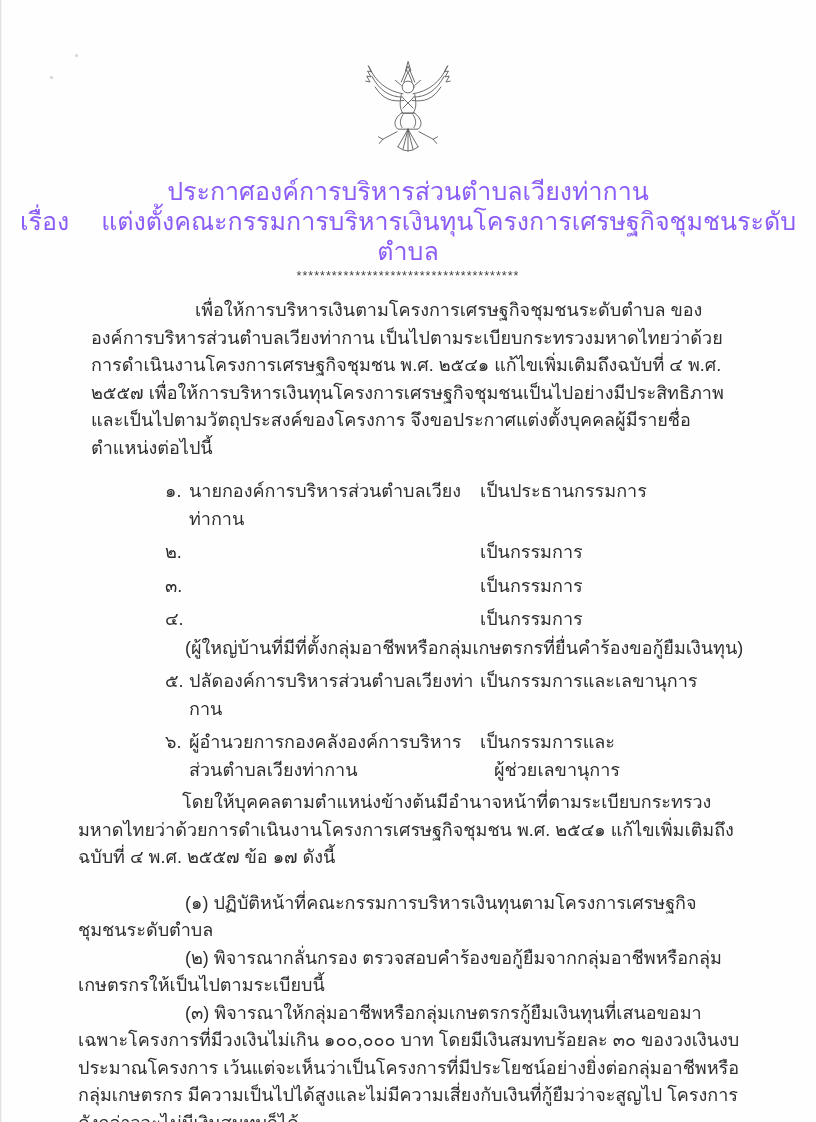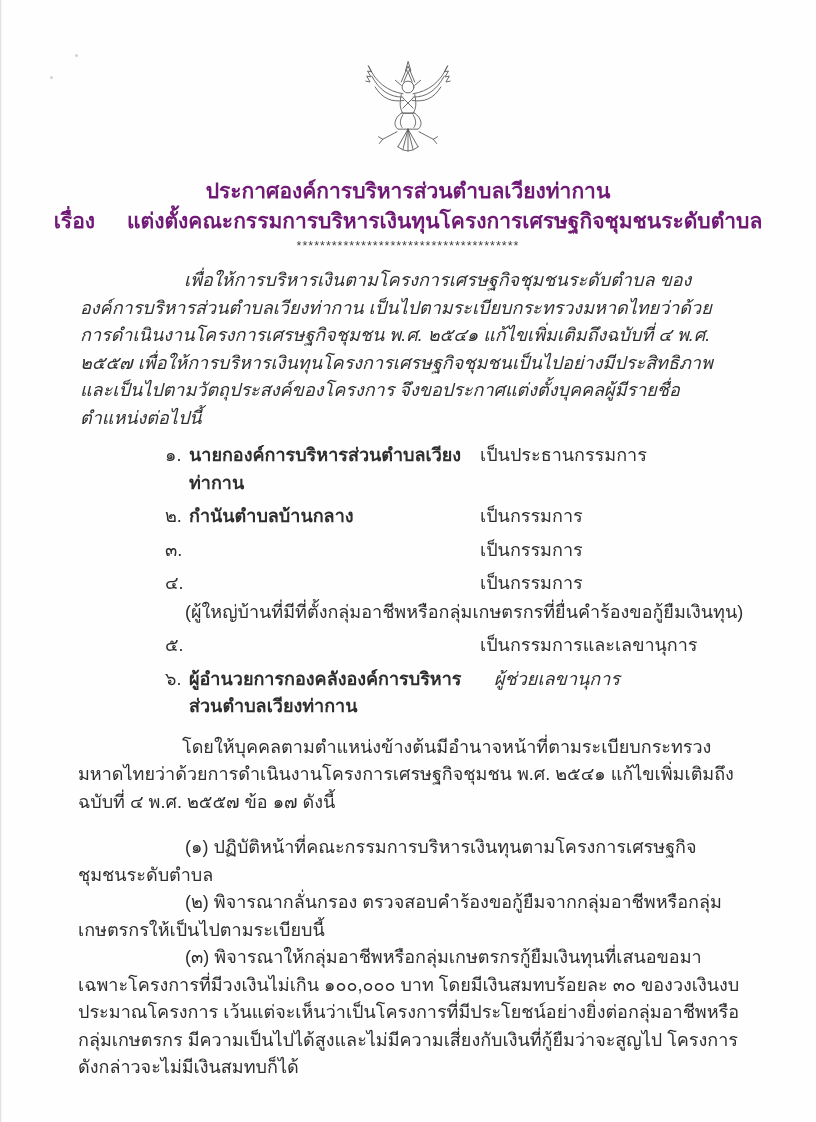--- a/index.html
+++ b/index.html
@@ -26,41 +26,41 @@
   }
   .speck.s1 { left: 75px; top: 54px; }
   .speck.s2 { left: 50px; top: 76px; }
   .emblem-wrap {
     padding-top: 58px;
     text-align: center;
     height: 118px;
   }
   .emblem-wrap svg { width: 118px; height: 112px; }
   .emblem-stroke { fill: none; stroke: #4e4e4e; stroke-width: 1.1; stroke-linecap: round; stroke-linejoin: round; opacity: .9; }
-  .title-block { text-align: center; font-weight: bold; font-size: 21px; line-height: 30px; color: #701a75; }
+  .title-block { text-align: center; font-weight: normal; font-size: 25px; line-height: 30px; color: #8b5cf6; }
   .subject-label { display: inline-block; margin-right: 32px; }
   .star-divider {
     text-align: center; font-size: 12.5px; letter-spacing: 1px;
     color: #3a3a3a; line-height: 16px; margin-top: 2px;
   }
   .doc {
     padding: 0 72px 0 78px;
     font-size: 18px; line-height: 27.5px;
   }
-  .para { text-indent: 104px; margin: 2px; font-style: italic; }
+  .para { text-indent: 104px; margin: 13px; }
   .para.p1 { margin-top: 13px; }
   .committee { margin-top: 7px; }
   .c-row { display: flex; padding: 3px 0; }
   .c-left { display: flex; width: 402px; padding-left: 87px; box-sizing: border-box; }
   .c-no { width: 24px; flex: none; }
-  .c-name { flex: 1; font-weight: bold; }
+  .c-name { flex: 1; }
   .c-role { width: 250px; flex: none; }
-  .c-role-2 { padding-left: 14px; font-style: italic; }
+  .c-role-2 { padding-left: 14px; }
   .c-note { padding-left: 107px; margin-top: -2px; padding-bottom: 3px; }
-  .duties-intro { text-indent: 104px; margin-top: 10px; }
+  .duties-intro { text-indent: 104px; margin-top: 2px; }
   .duty { text-indent: 107px; margin: 0; }
 </style>
 </head>
 <body>
 
 <div class="page">
   <div class="scan-edge"></div>
   <span class="speck s1"></span>
   <span class="speck s2"></span>
 
@@ -118,49 +118,50 @@
       <div class="c-row">
         <div class="c-left">
           <span class="c-no">๑.</span>
           <span class="c-name">นายกองค์การบริหารส่วนตำบลเวียงท่ากาน</span>
         </div>
         <div class="c-role">เป็นประธานกรรมการ</div>
       </div>
       <div class="c-row">
         <div class="c-left">
           <span class="c-no">๒.</span>
-          <span class="c-name">กำนันตำบลบ้านกลาง</span>
         </div>
         <div class="c-role">เป็นกรรมการ</div>
       </div>
       <div class="c-row">
         <div class="c-left">
           <span class="c-no">๓.</span>
         </div>
         <div class="c-role">เป็นกรรมการ</div>
       </div>
       <div class="c-row">
         <div class="c-left">
           <span class="c-no">๔.</span>
         </div>
         <div class="c-role">เป็นกรรมการ</div>
       </div>
       <div class="c-note">(ผู้ใหญ่บ้านที่มีที่ตั้งกลุ่มอาชีพหรือกลุ่มเกษตรกรที่ยื่นคำร้องขอกู้ยืมเงินทุน)</div>
       <div class="c-row">
         <div class="c-left">
           <span class="c-no">๕.</span>
+          <span class="c-name">ปลัดองค์การบริหารส่วนตำบลเวียงท่ากาน</span>
         </div>
         <div class="c-role">เป็นกรรมการและเลขานุการ</div>
       </div>
       <div class="c-row">
         <div class="c-left">
           <span class="c-no">๖.</span>
           <span class="c-name">ผู้อำนวยการกองคลังองค์การบริหารส่วนตำบลเวียงท่ากาน</span>
         </div>
         <div class="c-role">
+          <div>เป็นกรรมการและ</div>
           <div class="c-role-2">ผู้ช่วยเลขานุการ</div>
         </div>
       </div>
     </div>
 
     <p class="duties-intro">โดยให้บุคคลตามตำแหน่งข้างต้นมีอำนาจหน้าที่ตามระเบียบกระทรวงมหาดไทยว่าด้วยการดำเนินงานโครงการเศรษฐกิจชุมชน พ.ศ. ๒๕๔๑  แก้ไขเพิ่มเติมถึงฉบับที่ ๔ พ.ศ. ๒๕๕๗ ข้อ ๑๗ ดังนี้</p>
 
     <div>
       <p class="duty">(๑) ปฏิบัติหน้าที่คณะกรรมการบริหารเงินทุนตามโครงการเศรษฐกิจชุมชนระดับตำบล</p>
       <p class="duty">(๒) พิจารณากลั่นกรอง ตรวจสอบคำร้องขอกู้ยืมจากกลุ่มอาชีพหรือกลุ่มเกษตรกรให้เป็นไปตามระเบียบนี้</p>

